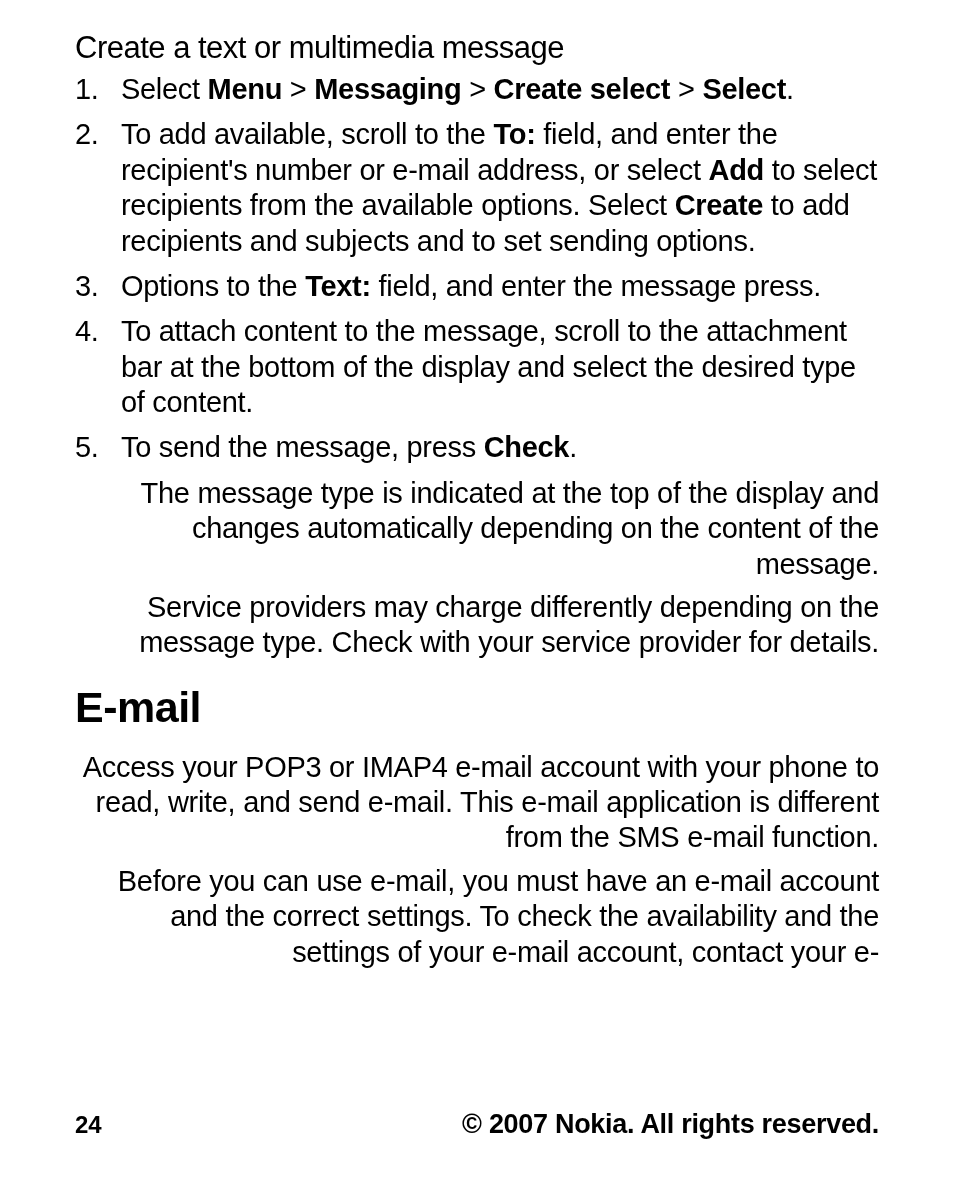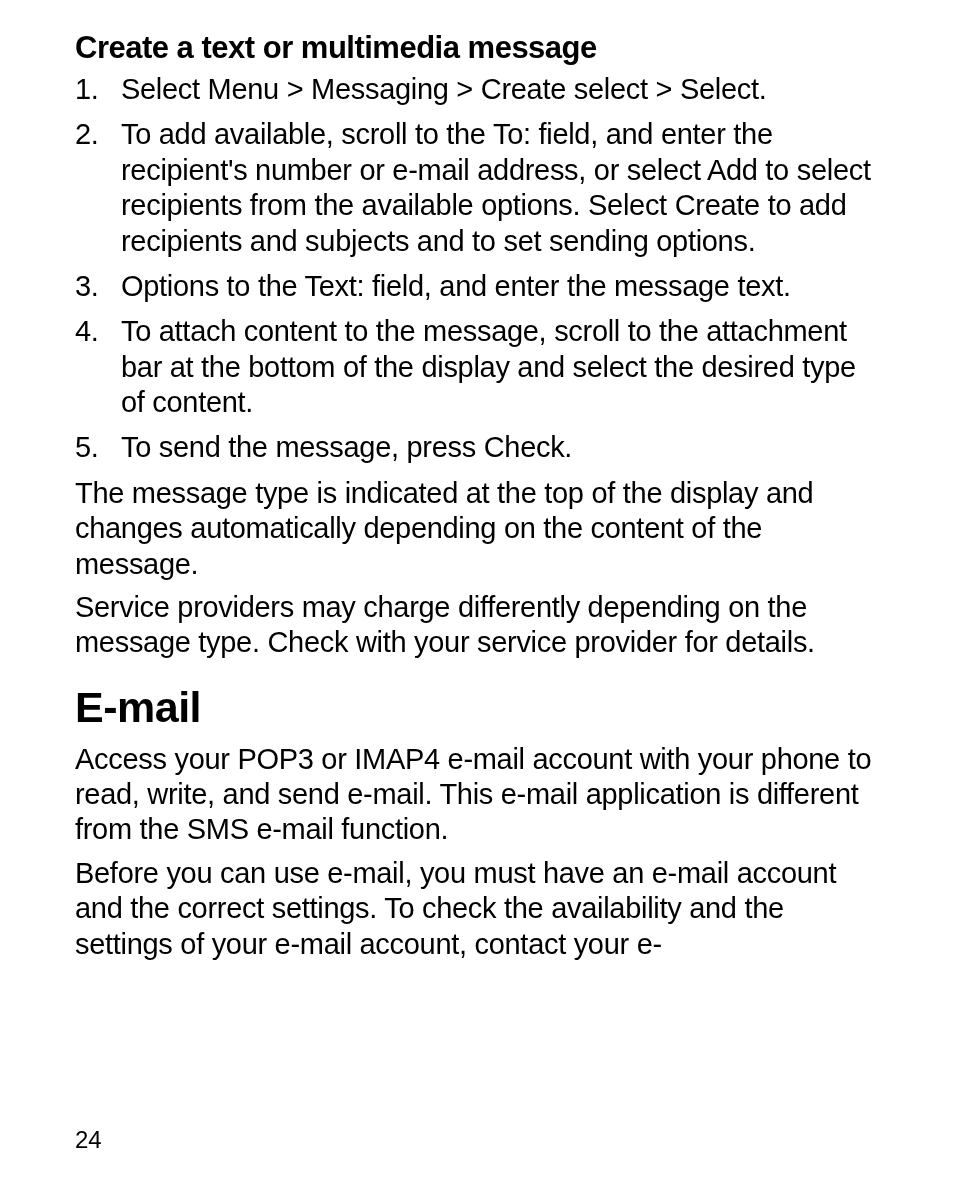--- a/index.html
+++ b/index.html
@@ -11,21 +11,21 @@
       font-family: Arial, Helvetica, sans-serif;
       width: 954px;
       height: 1180px;
       padding: 30px 75px 40px 75px;
       position: relative;
       background: #ffffff;
       color: #000000;
     }
     .section-heading {
       font-size: 31px;
-      font-weight: bold;
+      font-weight: normal;
       letter-spacing: -0.5px;
       margin-bottom: 6px;
     }
     .ordered-list {
       list-style: none;
       counter-reset: item;
     }
     .list-item {
       font-size: 29px;
       line-height: 1.22;
@@ -36,46 +36,47 @@
       counter-increment: item;
     }
     .list-item::before {
       content: counter(item) ".";
       position: absolute;
       left: 0;
       top: 0;
       font-size: 29px;
     }
     .bold {
-      font-weight: normal;
+      font-weight: bold;
       text-align: right;
     }
     .paragraph {
       font-size: 29px;
       line-height: 1.22;
       letter-spacing: -0.3px;
       margin-top: 8px;
       margin-bottom: 8px;
+      text-align: right;
     }
     .heading1 {
       font-size: 43px;
       font-weight: bold;
       letter-spacing: -0.5px;
       margin-top: 22px;
-      margin-bottom: 10px;
+      margin-bottom: 18px;
     }
     .footer {
       position: absolute;
-      bottom: 26px;
+      bottom: 40px;
       left: 75px;
       right: 75px;
       display: flex;
       justify-content: space-between;
       align-items: center;
-      font-weight: normal;
+      font-weight: bold;
     }
     .page-number {
       font-size: 24px;
     }
     .copyright {
       font-size: 27px;
       letter-spacing: -0.3px;
     }
   </style>
 </head>
@@ -84,31 +85,32 @@
 <div class="section-heading">Create a text or multimedia message</div>
 
 <ol class="ordered-list">
   <li class="list-item">
     <span>Select </span><span class="bold">Menu</span><span>  &gt;  </span><span class="bold">Messaging</span><span>  &gt;  </span><span class="bold">Create select</span><span>  &gt; </span><span class="bold">Select</span><span>.</span>
   </li>
   <li class="list-item">
     <span>To add available, scroll to the </span><span class="bold">To:</span><span> field, and enter the recipient's number or e-mail address, or select </span><span class="bold">Add</span><span> to select recipients from the available options. Select </span><span class="bold">Create</span><span> to add recipients and subjects and to set sending options.</span>
   </li>
   <li class="list-item">
-    <span>Options to the </span><span class="bold">Text:</span><span> field, and enter the message text.</span>
+    <span>Options to the </span><span class="bold">Text:</span><span> field, and enter the message press.</span>
   </li>
   <li class="list-item">To attach content to the message, scroll to the attachment bar at the bottom of the display and select the desired type of content.</li>
   <li class="list-item">
     <span>To send the message, press </span><span class="bold">Check</span><span>.</span>
   </li>
 </ol>
 
 <p class="paragraph">The message type is indicated at the top of the display and changes automatically depending on the content of the message.</p>
 <p class="paragraph">Service providers may charge differently depending on the message type. Check with your service provider for details.</p>
 
 <h1 class="heading1">E-mail</h1>
 
 <p class="paragraph">Access your POP3 or IMAP4 e-mail account with your phone to read, write, and send e-mail. This e-mail application is different from the SMS e-mail function.</p>
 <p class="paragraph">Before you can use e-mail, you must have an e-mail account and the correct settings. To check the availability and the settings of your e-mail account, contact your e-</p>
 
 <div class="footer">
   <span class="page-number">24</span>
+  <span class="copyright">© 2007 Nokia. All rights reserved.</span>
 </div>
 
 </body></html>

